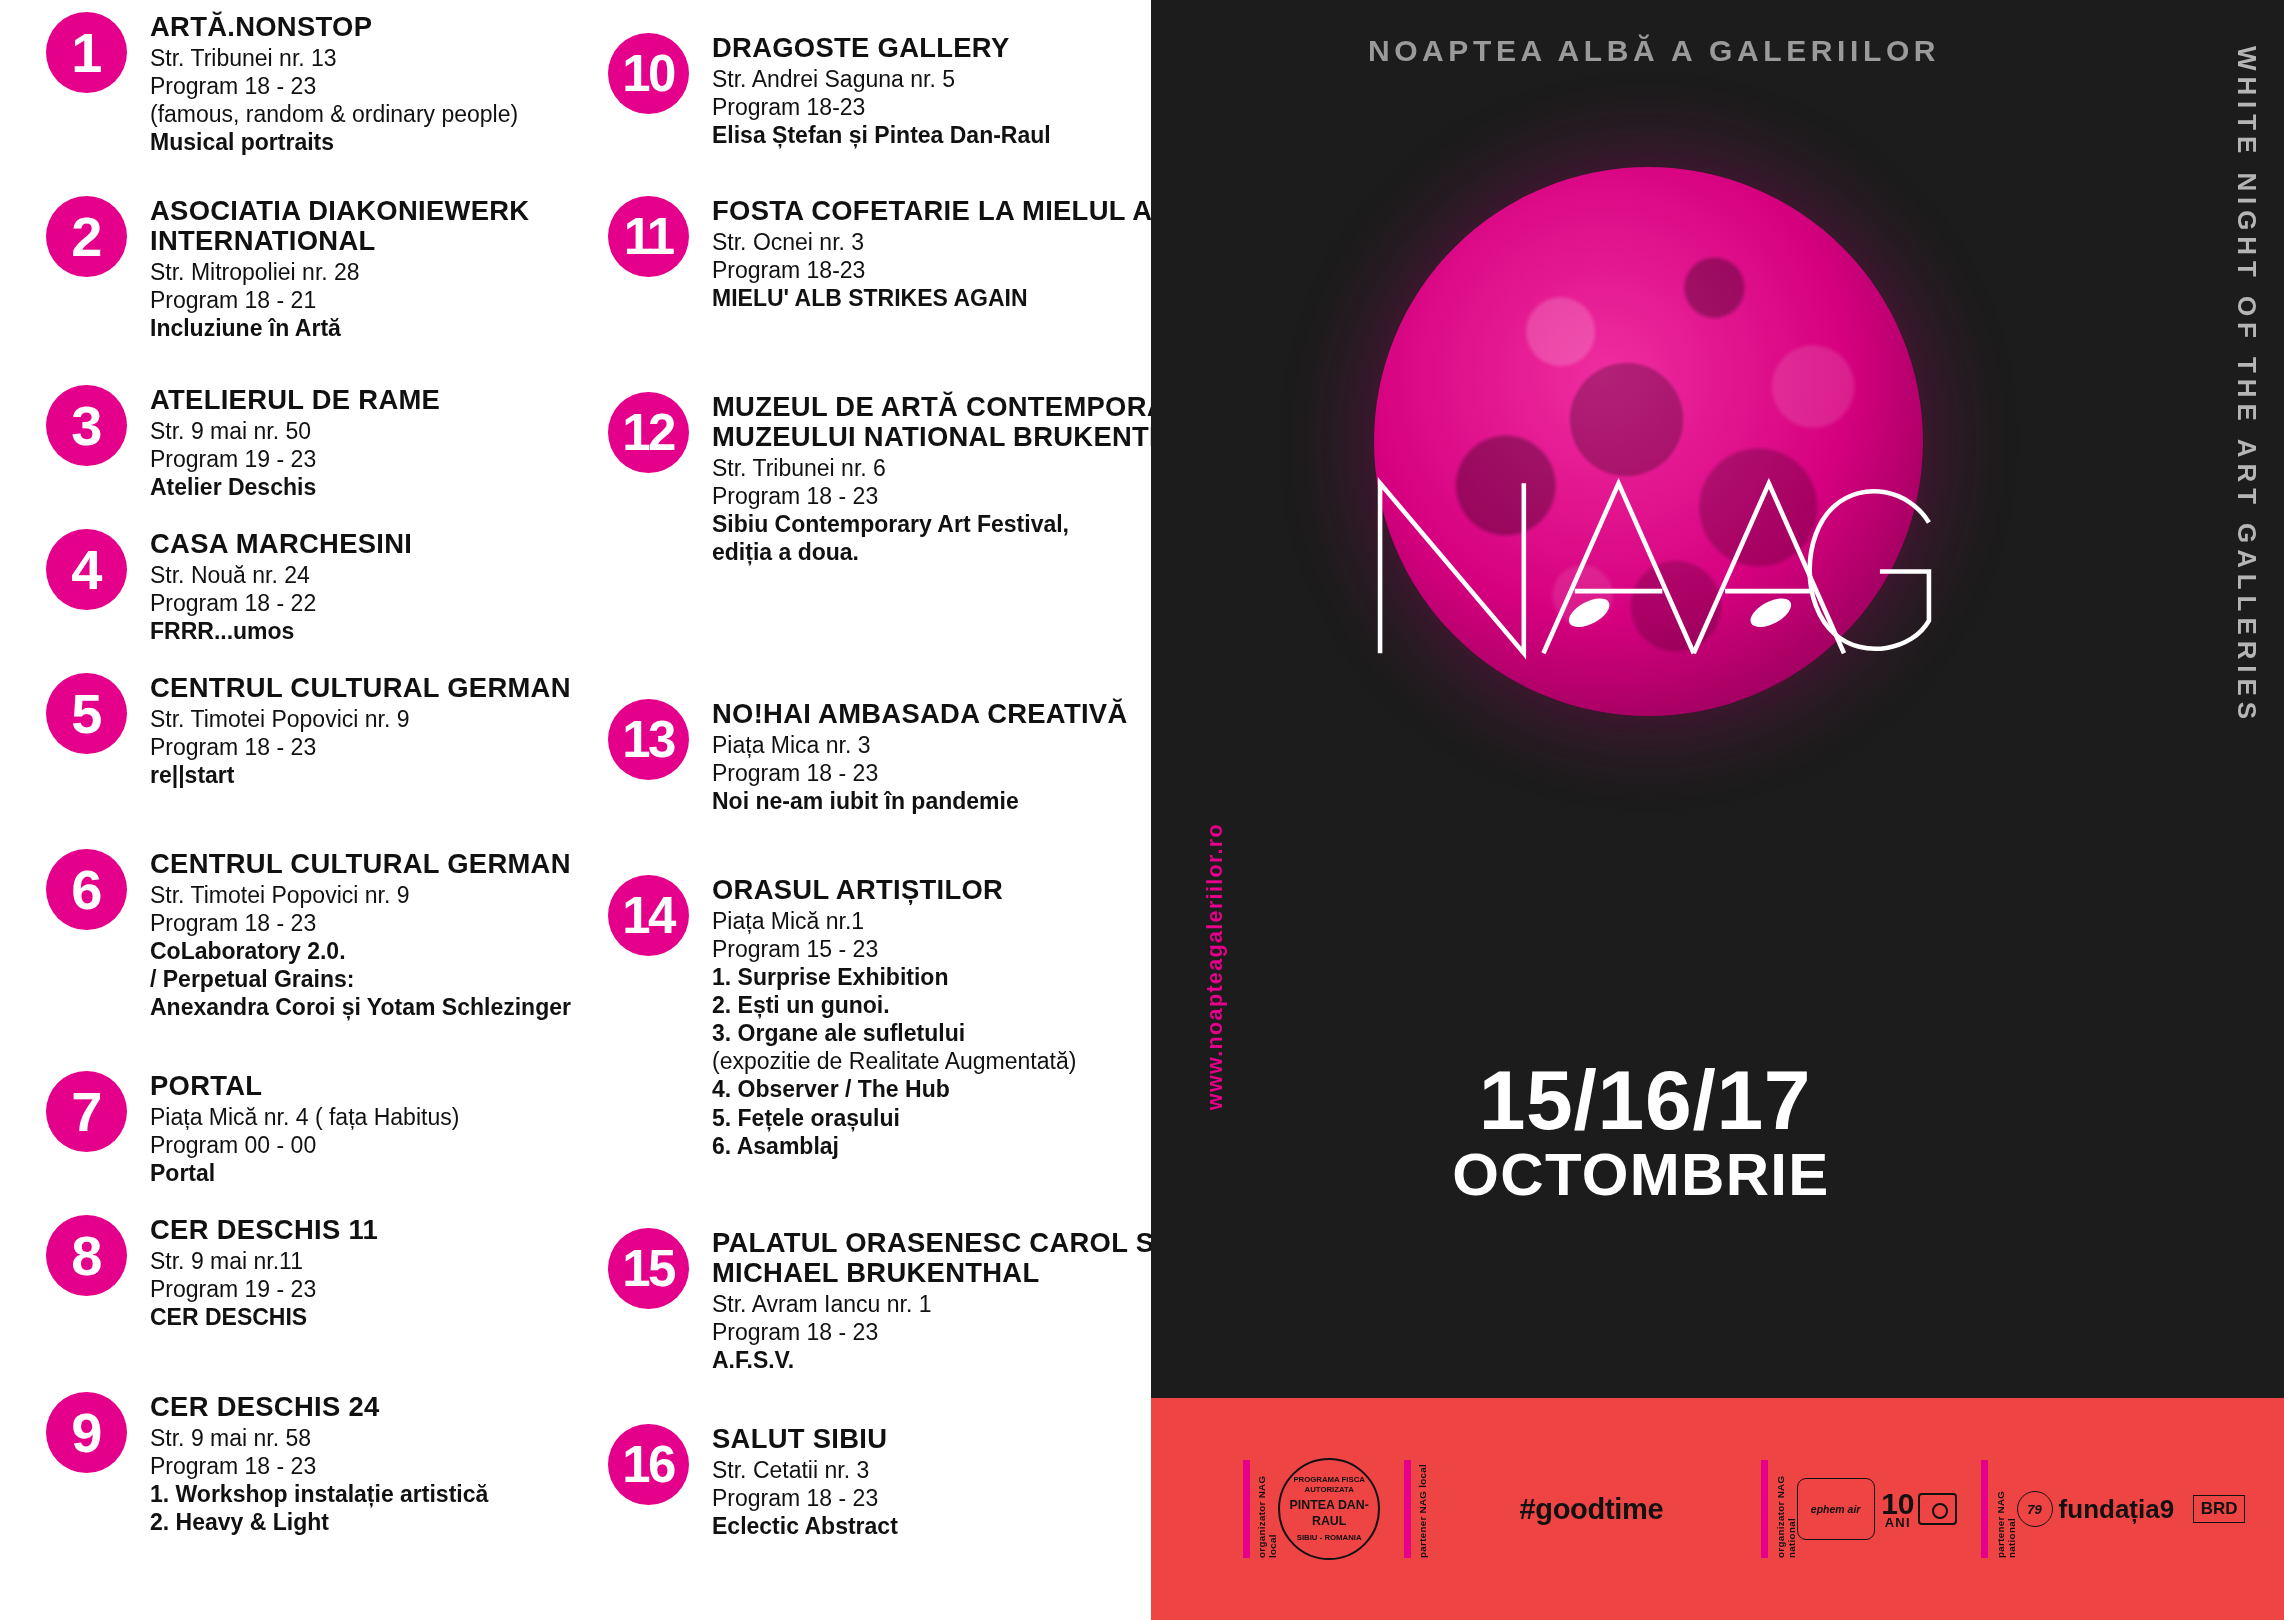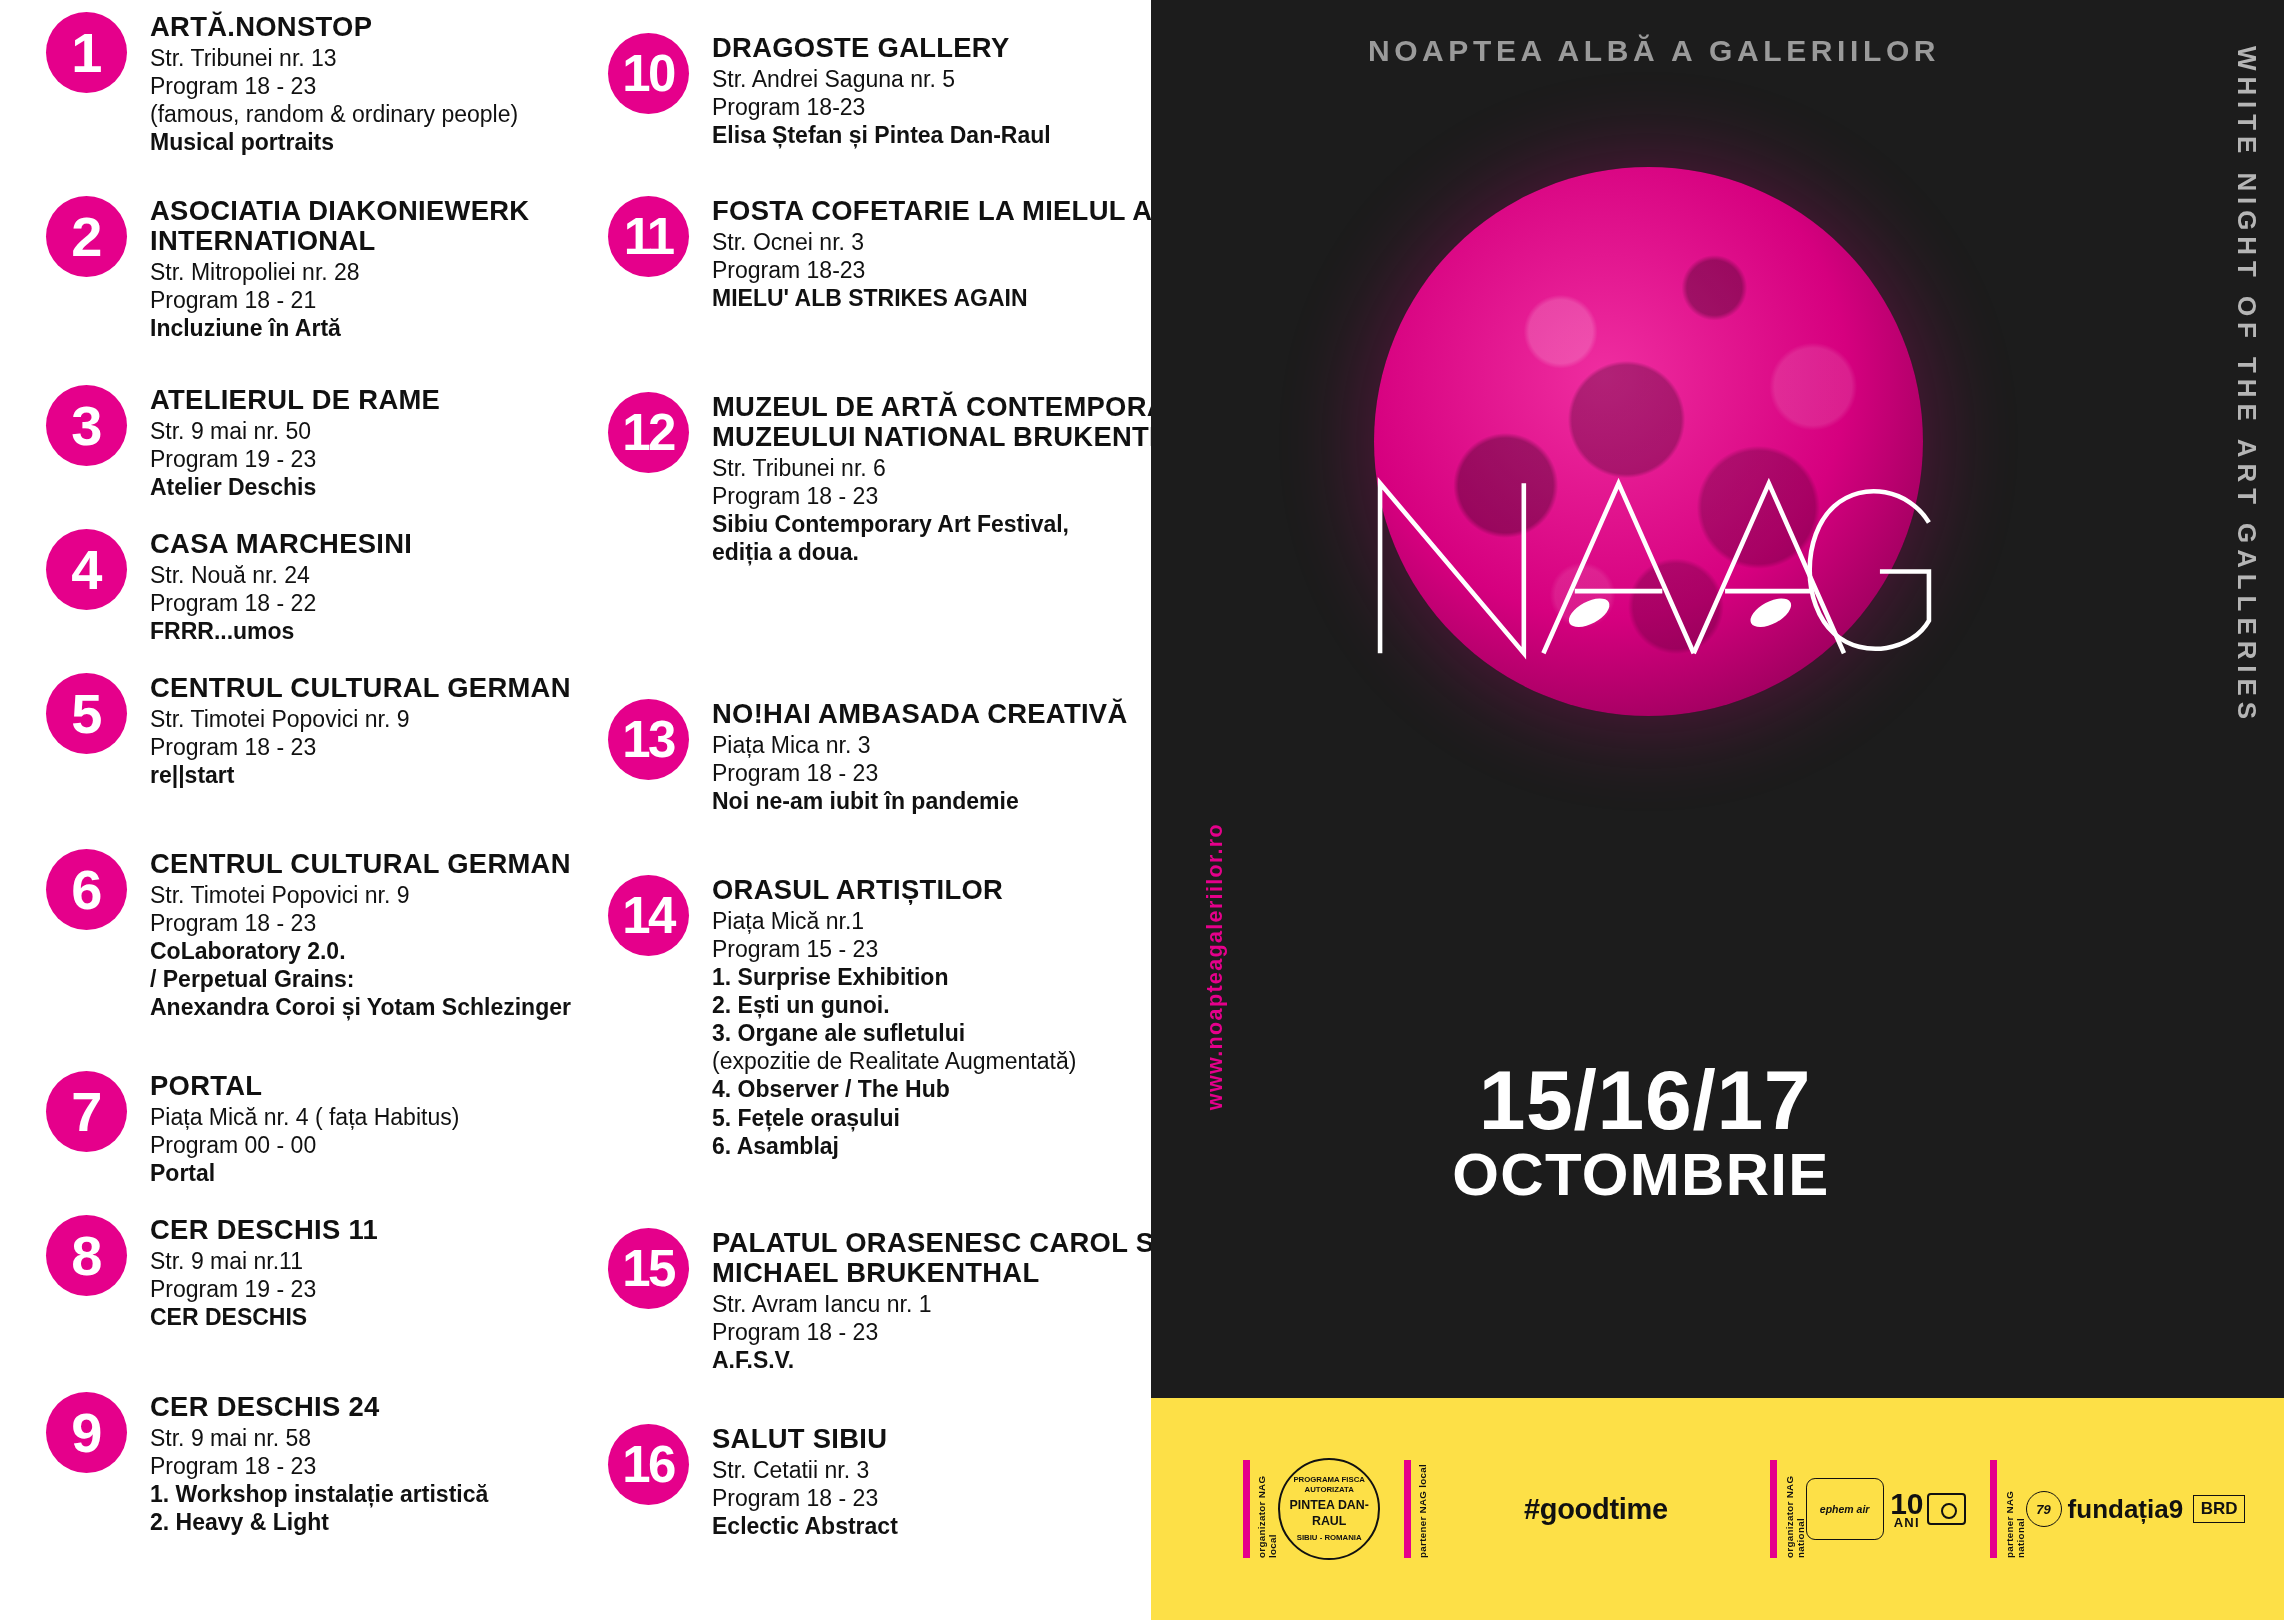--- a/index.html
+++ b/index.html
@@ -187,21 +187,21 @@
     background-blend-mode: difference;
   }
 
   
   .footer {
     position: absolute;
     left: 0;
     bottom: 0;
     width: 1133px;
     height: 222px;
-    background: #fde047;
+    background: #ef4444;
     display: flex;
     align-items: center;
   }
   .vbar {
     width: 7.2px;
     height: 98px;
     background: #e5008b;
     margin: 0 6.5px;
   }
   .vlabel {
@@ -269,21 +269,21 @@
     width: 11.8px; height: 11.8px; margin: -5.9px 0 0 -5.9px;
     border: 2px solid #111; border-radius: 50%;
   }
   .f79 {
     width: 34px; height: 34px; border: 1.3px solid #111; border-radius: 50%;
     display: flex; align-items: center; justify-content: center;
     font-size: 13px; font-style: italic;
   }
   .fund9 { font-size: 26px; }
   .brd {
-    border: 1.3px solid #111; padding: 2.6px 6.5px; font-size: 17px; margin-left: 10px;
+    border: 1.3px solid #111; padding: 2.6px 6.5px; font-size: 17px; margin-left: 19px;
   }
 </style>
 </head>
 <body>
 
 <div class="poster">
 
   <div class="left-panel">
     <div class="col col-a" id="col-a">
         <div class="entry" style="position: absolute; width: 562px; top: 11.8px; left: 0px;">

